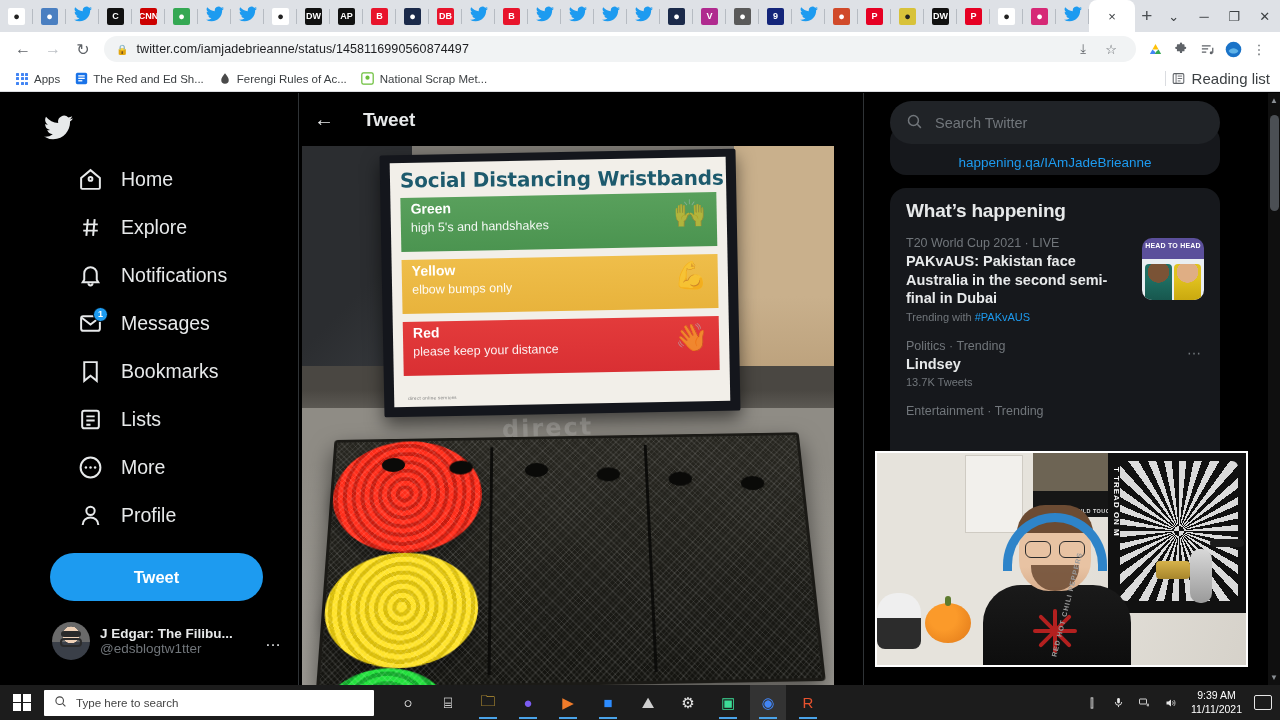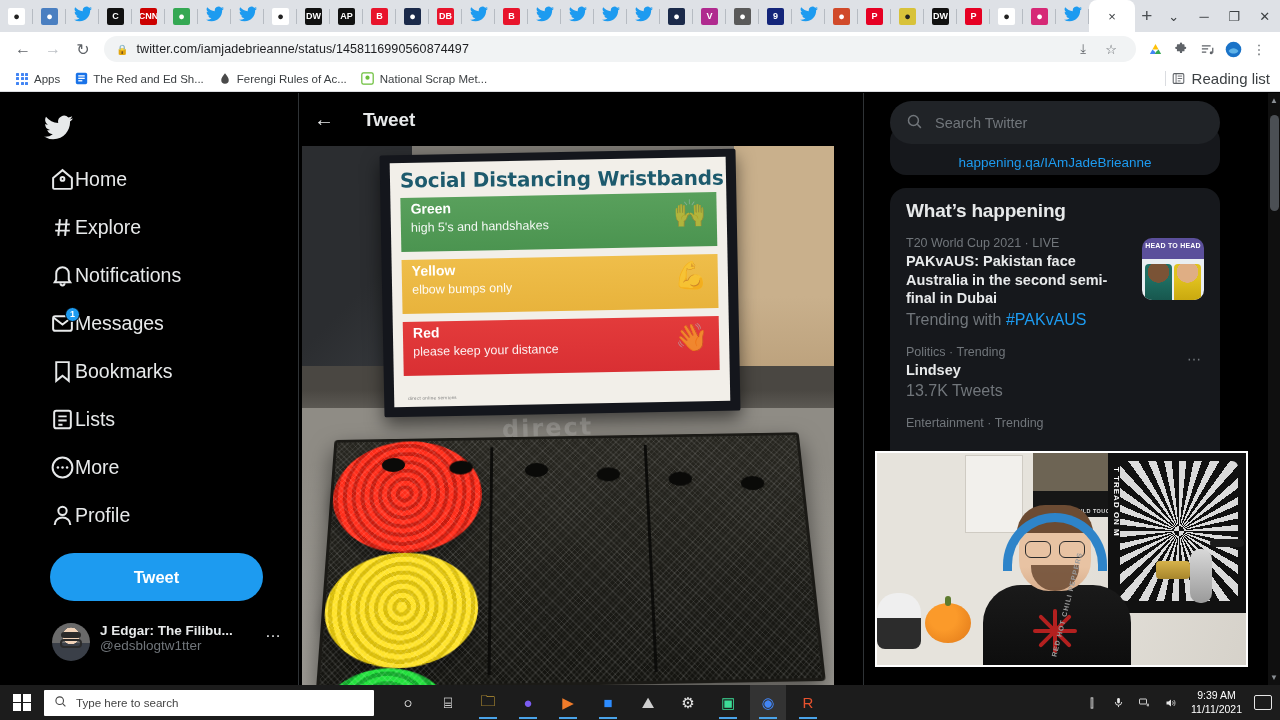--- a/index.html
+++ b/index.html
@@ -82,38 +82,38 @@
 
   
   .tw-page {
     position: absolute; left: 0; top: 93px; width: 1280px; height: 592px;
     background: #000; color: #e7e9ea; overflow: hidden;
   }
   .tw-sidebar { position: absolute; left: 0; top: 0; width: 298px; height: 592px; background: #000; }
   .tw-logo { width: 48px; height: 48px; margin: 10px 0 0 44px; display: flex; align-items: center; }
   .nav-list { margin-top: 4px; }
   .nav-item {
-    display: flex; align-items: center; height: 48px; padding-left: 50px; 
+    display: flex; align-items: center; height: 48px; padding-left: 78px; gap: 18px;
     color: #e7e9ea; font-size: 19.5px; position: relative;
   }
   .nav-ico { width: 25px; height: 25px; display: flex; align-items: center; justify-content: center; position: relative; flex: 0 0 auto; }
   .nav-badge {
     position: absolute; top: -4px; right: -5px; background: #1d9bf0; color: #fff;
     font-size: 9px; border-radius: 9px; min-width: 15px; height: 15px;
     display: flex; align-items: center; justify-content: center; font-weight: 700;
     border: 1.5px solid #000;
   }
   .tweet-btn {
     margin: 14px 0 0 50px; width: 213px; height: 48px; background: #1d9bf0;
     border-radius: 26px; color: #fff; font-size: 16.5px; font-weight: 700;
     display: flex; align-items: center; justify-content: center; border: none;
   }
   .account-row {
-    position: absolute; left: 52px; bottom: 14px; width: 230px; height: 48px;
-    display: flex; gap: 10px;
+    position: absolute; left: 52px; bottom: 20px; width: 230px; height: 48px;
+    display: flex; align-items: center; gap: 10px;
   }
   .avatar {
     width: 38px; height: 38px; border-radius: 50%; flex: 0 0 auto; overflow: hidden;
     background: radial-gradient(circle at 50% 34%, #f0d2b8 0 26%, transparent 27%),
                 linear-gradient(180deg,#6a6a6a 0 52%, #3a3f48 52% 100%);
     position: relative;
   }
   .avatar:before {
     content:""; position:absolute; left:9px; top:9px; width:20px; height:6px;
     background:#2a2a2a; border-radius:3px;
@@ -219,21 +219,21 @@
     color:#71767b; font-size: 14.5px;
   }
   .rsb-card { position:absolute; left:24px; width: 330px; background:#16181c; border-radius: 16px; }
   .card-curious { top: 32px; height: 50px; padding-top: 28px; text-align:center; overflow:hidden; }
   .curious-link { color:#1d9bf0; font-size: 13.5px; }
   .card-happening { top: 95px; height: 280px; padding: 12px 16px 0 16px; overflow:hidden; }
   .card-h-title { font-size: 19px; font-weight: 800; color:#e7e9ea; margin-bottom: 14px; letter-spacing:-.2px; }
   .trend { position: relative; margin-bottom: 16px; }
   .trend-meta { font-size: 12.5px; color:#71767b; margin-bottom: 2px; }
   .trend-title { font-size: 14.5px; font-weight: 700; color:#e7e9ea; line-height: 1.28; max-width: 218px; }
-  .trend-sub { font-size: 16px; color:#71767b; margin-top: 3px; }
+  .trend-sub { font-size: 11px; color:#71767b; margin-top: 3px; }
   .trend-sub .tag { color:#1d9bf0; }
   .trend-thumb {
     position:absolute; right:0; top:2px; width:62px; height:62px; border-radius:10px; overflow:hidden;
     background: linear-gradient(180deg,#5b4f9b 0 34%, #e9eef2 34% 100%);
   }
   .thumb-txt { position:absolute; top:4px; left:0; right:0; text-align:center; color:#fff;
     font-size:7px; font-weight:800; letter-spacing:.2px; }
   .thumb-p1 { position:absolute; left:3px; bottom:0; width:27px; height:36px;
     background: radial-gradient(circle at 50% 22%, #7a5336 0 34%, transparent 35%),
                 linear-gradient(180deg,#1f6f63 40%, #17574e 100%); border-radius:4px 4px 0 0; }

